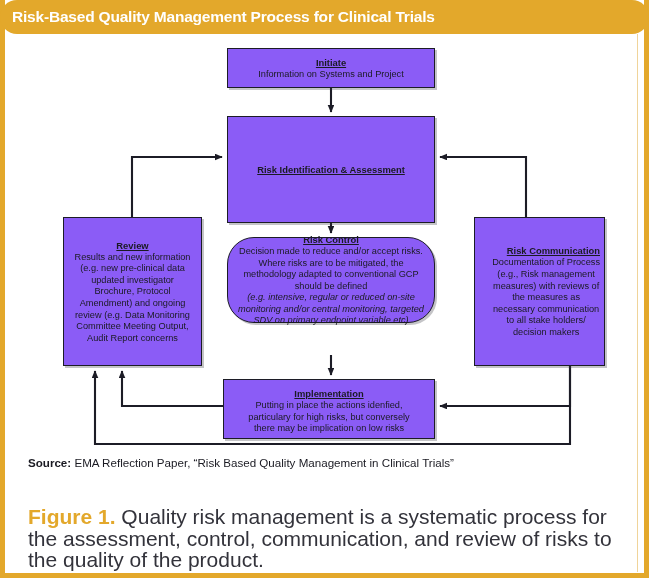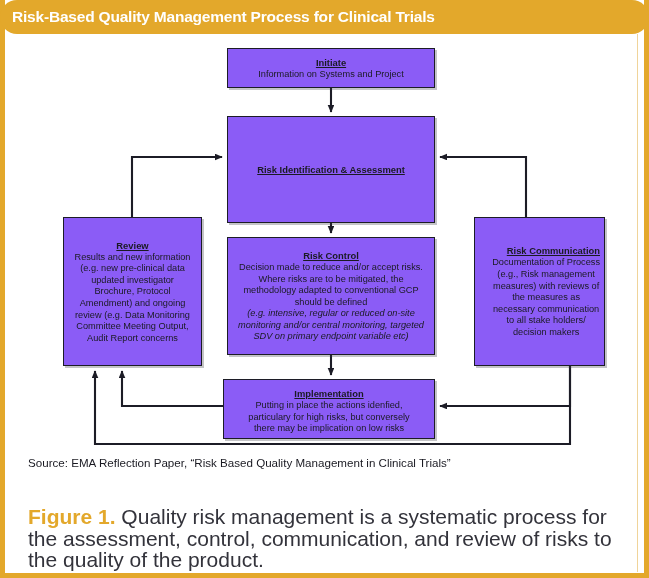--- a/index.html
+++ b/index.html
@@ -95,33 +95,33 @@
     margin-bottom: 0px;
   }
   .node-body { white-space: pre-line; }
   .node-body-italic {
     font-style: italic;
     white-space: pre-line;
   }
   
   #node-initiate   { left: 227px; top: 14px;  width: 208px; height: 40px; }
   #node-riskid     { left: 227px; top: 82px;  width: 208px; height: 107px; }
-  #node-riskcontrol{ left: 227px; top: 203px; width: 208px; height: 118px; }
+  #node-riskcontrol{ left: 227px; top: 203px; width: 208px; height: 86px; border-radius: 27px; }
   #node-review     { left: 63px;  top: 183px; width: 139px; height: 149px; }
   #node-riskcomm   { left: 474px; top: 183px; width: 131px; height: 149px; align-items: flex-end; }
   #node-implement  { left: 223px; top: 345px; width: 212px; height: 60px; justify-content: flex-end; }
   
   .source-line {
     position: absolute;
     left: 28px; top: 456px;
     font-size: 11.6px;
     color: #1a1a22;
     white-space: nowrap;
   }
-  .source-label { font-weight: normal; margin-top: 40px; }
+  .source-label { font-weight: bold; margin-top: 40px; }
   
   .caption {
     position: absolute;
     left: 28px; top: 506px;
     width: 596px;
     font-size: 21px;
     line-height: 21.5px;
     color: #33333b;
   }
   .caption-figno {

